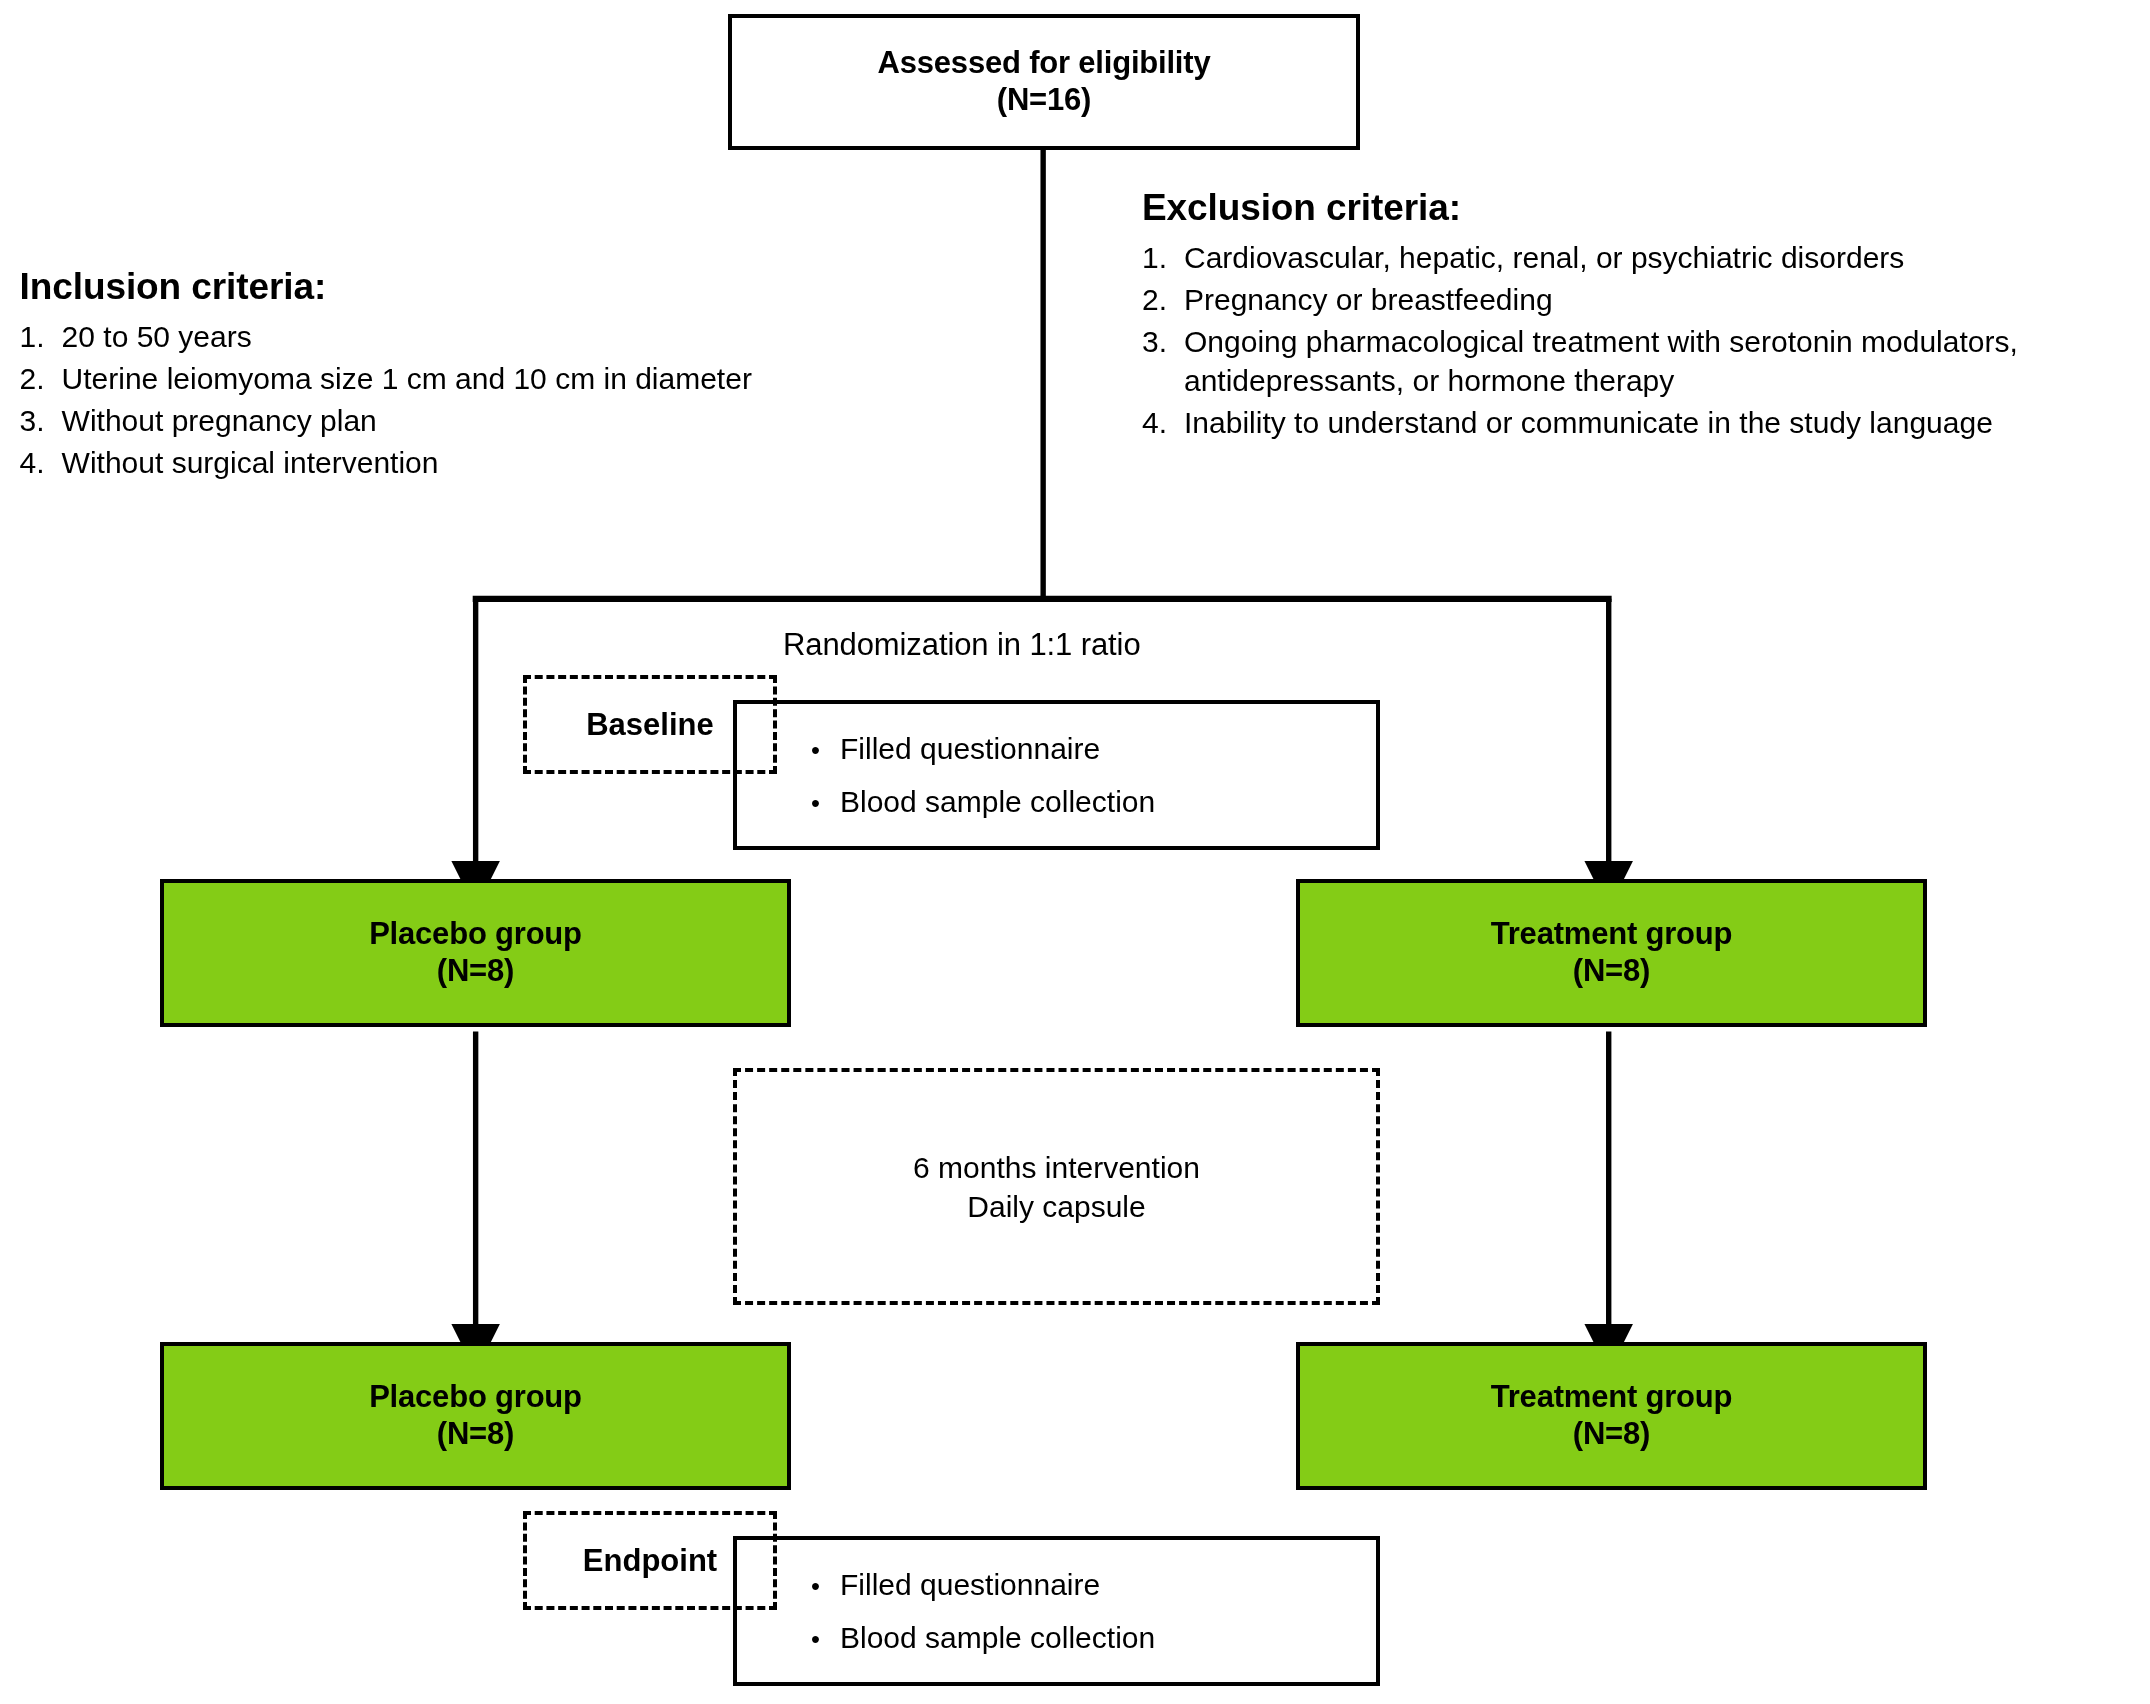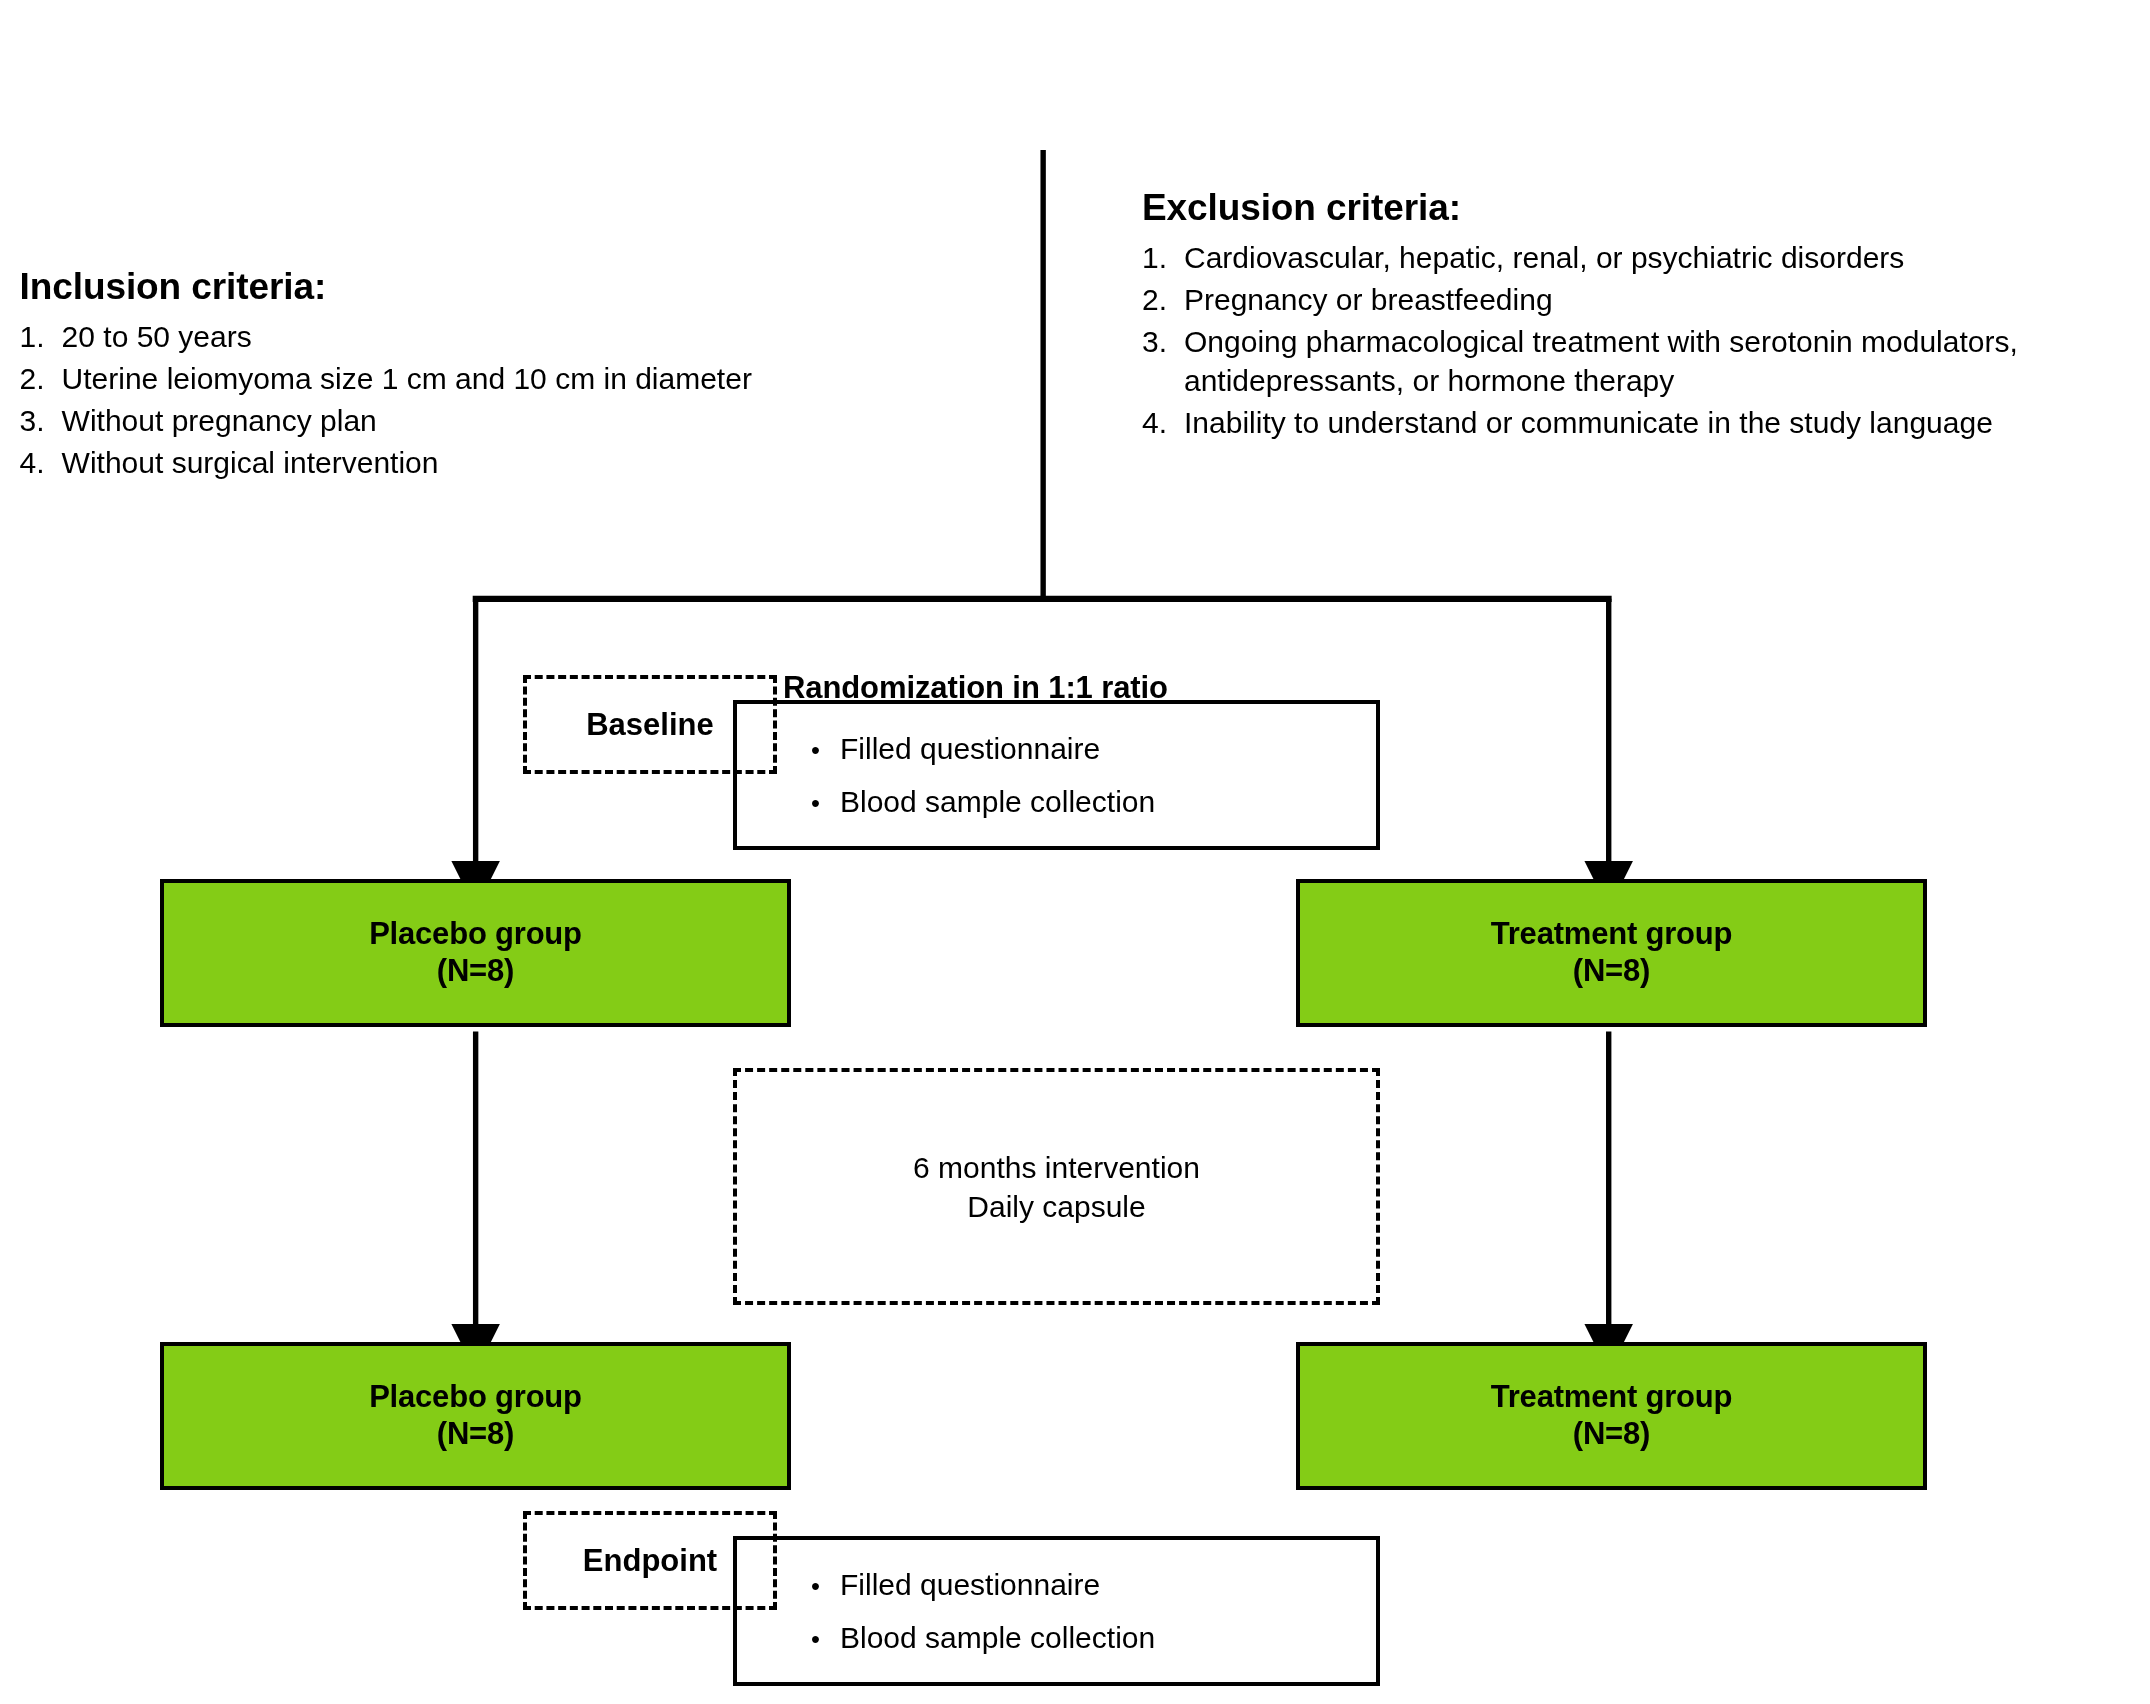--- a/index.html
+++ b/index.html
@@ -113,25 +113,24 @@
     flex: 0 0 auto;
     width: 29px;
     font-size: 25.5px;
     line-height: 1;
   }
   .bullet-text { flex: 0 1 auto; text-align: right; }
 
   
   .float-label {
     position: absolute;
-    font-weight: bold;
+    font-weight: normal;
     font-size: 31px;
     white-space: nowrap;
     letter-spacing: -0.1px;
-    margin-top: 43px;
   }
   .tag-label {
     position: absolute;
     box-sizing: border-box;
     border: 4.4px dashed #000000;
     display: flex;
     align-items: center;
     justify-content: center;
     font-weight: bold;
     font-size: 31px;
@@ -156,20 +155,24 @@
 
     <line x1="970" y1="1222" x2="970" y2="1770" stroke="#000000" stroke-width="11" marker-end="url(#arrowhead)"></line>
 
     <line x1="3282" y1="1222" x2="3282" y2="1770" stroke="#000000" stroke-width="11" marker-end="url(#arrowhead)"></line>
 
     <line x1="970" y1="2105" x2="970" y2="2715" stroke="#000000" stroke-width="11" marker-end="url(#arrowhead)"></line>
 
     <line x1="3282" y1="2105" x2="3282" y2="2715" stroke="#000000" stroke-width="11" marker-end="url(#arrowhead)"></line>
   </svg>
 
+  <div class="node solid-box" style="left:728px; top:13.7px; width:632px; height:136px;">
+    <div class="title-line">Assessed for eligibility</div>
+    <div class="title-line">(N=16)</div>
+  </div>
 
   <div class="criteria" style="left:19.6px; top:265px; width:1034px;">
     <div class="criteria-head">Inclusion criteria:</div>
     <ul class="criteria-list">
       <li class="criteria-item">
         <span class="criteria-num">1.</span>
         <span class="criteria-text">20 to 50 years</span>
       </li>
       <li class="criteria-item">
         <span class="criteria-num">2.</span>

